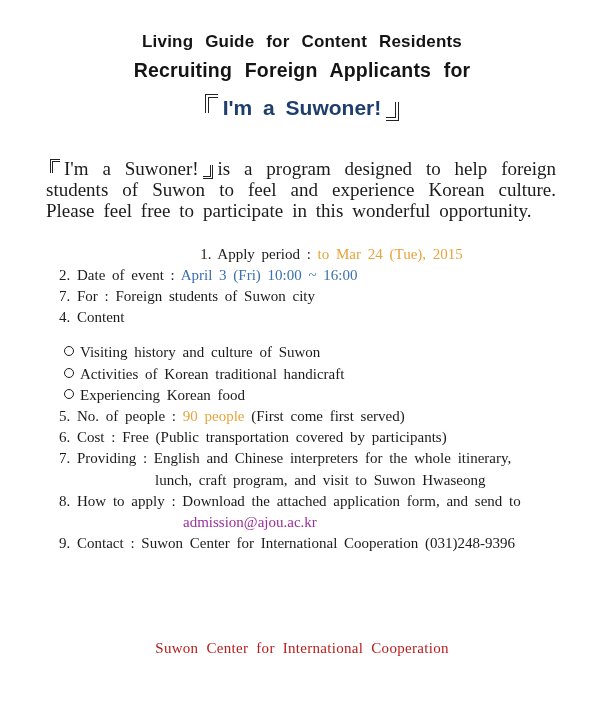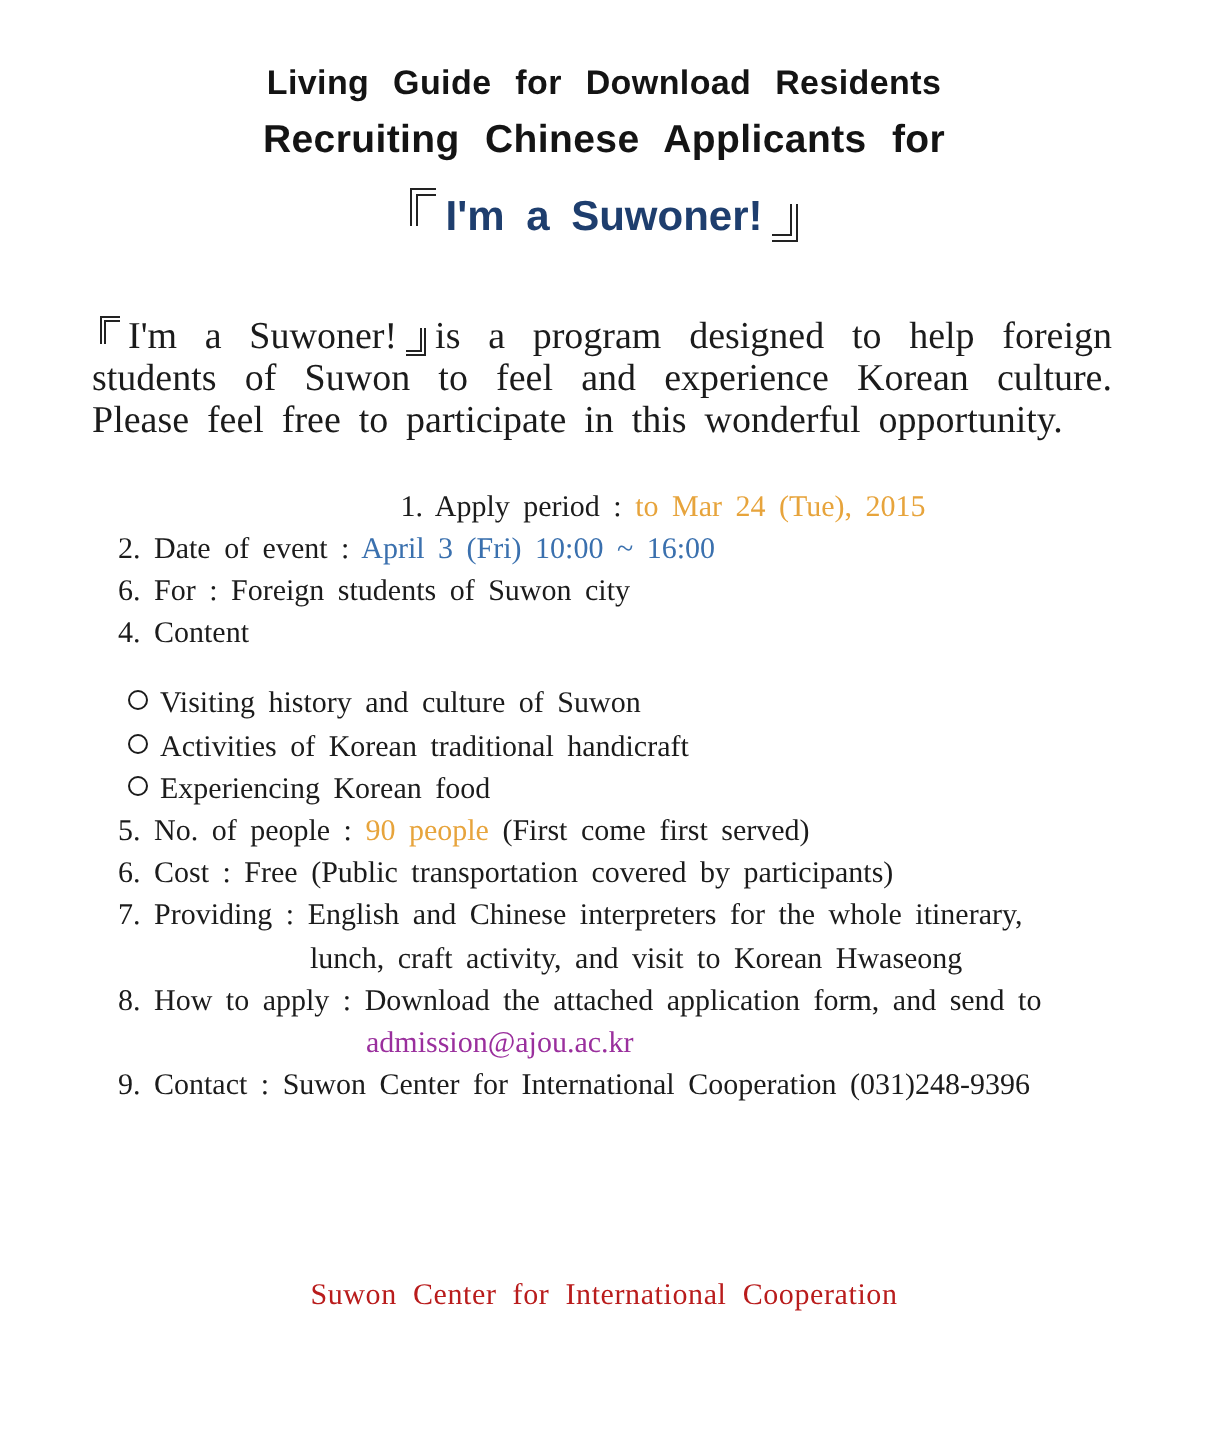--- a/index.html
+++ b/index.html
@@ -44,41 +44,41 @@
     margin-top:86px;text-align:center;
     font-size:15px;word-spacing:4px;letter-spacing:.3px;color:#b91c1c;
   }
 </style>
 </head>
 <body>
 
 <div class="doc">
 
   <div class="hdr">
-    <div class="hdr-line1">Living Guide for Download Residents</div>
-    <div class="hdr-line2">Recruiting Chinese Applicants for</div>
+    <div class="hdr-line1">Living Guide for Content Residents</div>
+    <div class="hdr-line2">Recruiting Foreign Applicants for</div>
     <div class="hdr-title" style="color: rgb(30, 62, 110);">
       <span class="cb cb-open cb-lg"></span><span>I'm a Suwoner!</span><span class="cb cb-close cb-lg"></span>
     </div>
   </div>
 
   <p class="intro"><span class="cb cb-open cb-sm"></span><span>I'm a Suwoner!</span><span class="cb cb-close cb-sm"></span><span>is a program designed to help foreign students of Suwon to feel and experience Korean culture. Please feel free to participate in this wonderful opportunity.</span></p>
 
   <div class="list">
       <div class="line" style="padding-left: 13px; text-align: center;"><span>1. Apply period : </span><span style="color: rgb(231, 164, 60);">to Mar 24 (Tue), 2015</span></div>
       <div class="line" style="padding-left: 13px;"><span>2. Date of event : </span><span style="color: rgb(58, 112, 174);">April 3 (Fri) 10:00 ~ 16:00</span></div>
-      <div class="line" style="padding-left: 13px;"><span>6. For : Foreign students of Suwon city</span></div>
+      <div class="line" style="padding-left: 13px;"><span>7. For : Foreign students of Suwon city</span></div>
       <div class="line" style="padding-left: 13px;"><span>4. Content</span></div>
       <div class="line" style="padding-left: 18px; margin-top: 14px;"><span class="bullet"></span><span>Visiting history and culture of Suwon</span></div>
       <div class="line" style="padding-left: 18px;"><span class="bullet"></span><span>Activities of Korean traditional handicraft</span></div>
       <div class="line" style="padding-left: 18px;"><span class="bullet"></span><span>Experiencing Korean food</span></div>
       <div class="line" style="padding-left: 13px;"><span>5. No. of people : </span><span style="color: rgb(231, 164, 60);">90 people</span><span> (First come first served)</span></div>
       <div class="line" style="padding-left: 13px; font-family: Liberation Serif, serif;"><span>6. Cost : Free (Public transportation covered by participants)</span></div>
       <div class="line" style="padding-left: 13px;"><span>7. Providing : English and Chinese interpreters for the whole itinerary,</span></div>
-      <div class="line" style="padding-left: 109px;"><span>lunch, craft activity, and visit to Korean Hwaseong</span></div>
+      <div class="line" style="padding-left: 109px;"><span>lunch, craft program, and visit to Suwon Hwaseong</span></div>
       <div class="line" style="padding-left: 13px;"><span>8. How to apply : Download the attached application form, and send to</span></div>
       <div class="line" style="padding-left: 137px;"><span style="color: rgb(154, 47, 157);">admission@ajou.ac.kr</span></div>
       <div class="line" style="padding-left: 13px;"><span>9. Contact : Suwon Center for International Cooperation (031)248-9396</span></div>
     </div>
 
   <div class="footer">Suwon Center for International Cooperation</div>
 
 </div>
 
 </body></html>

